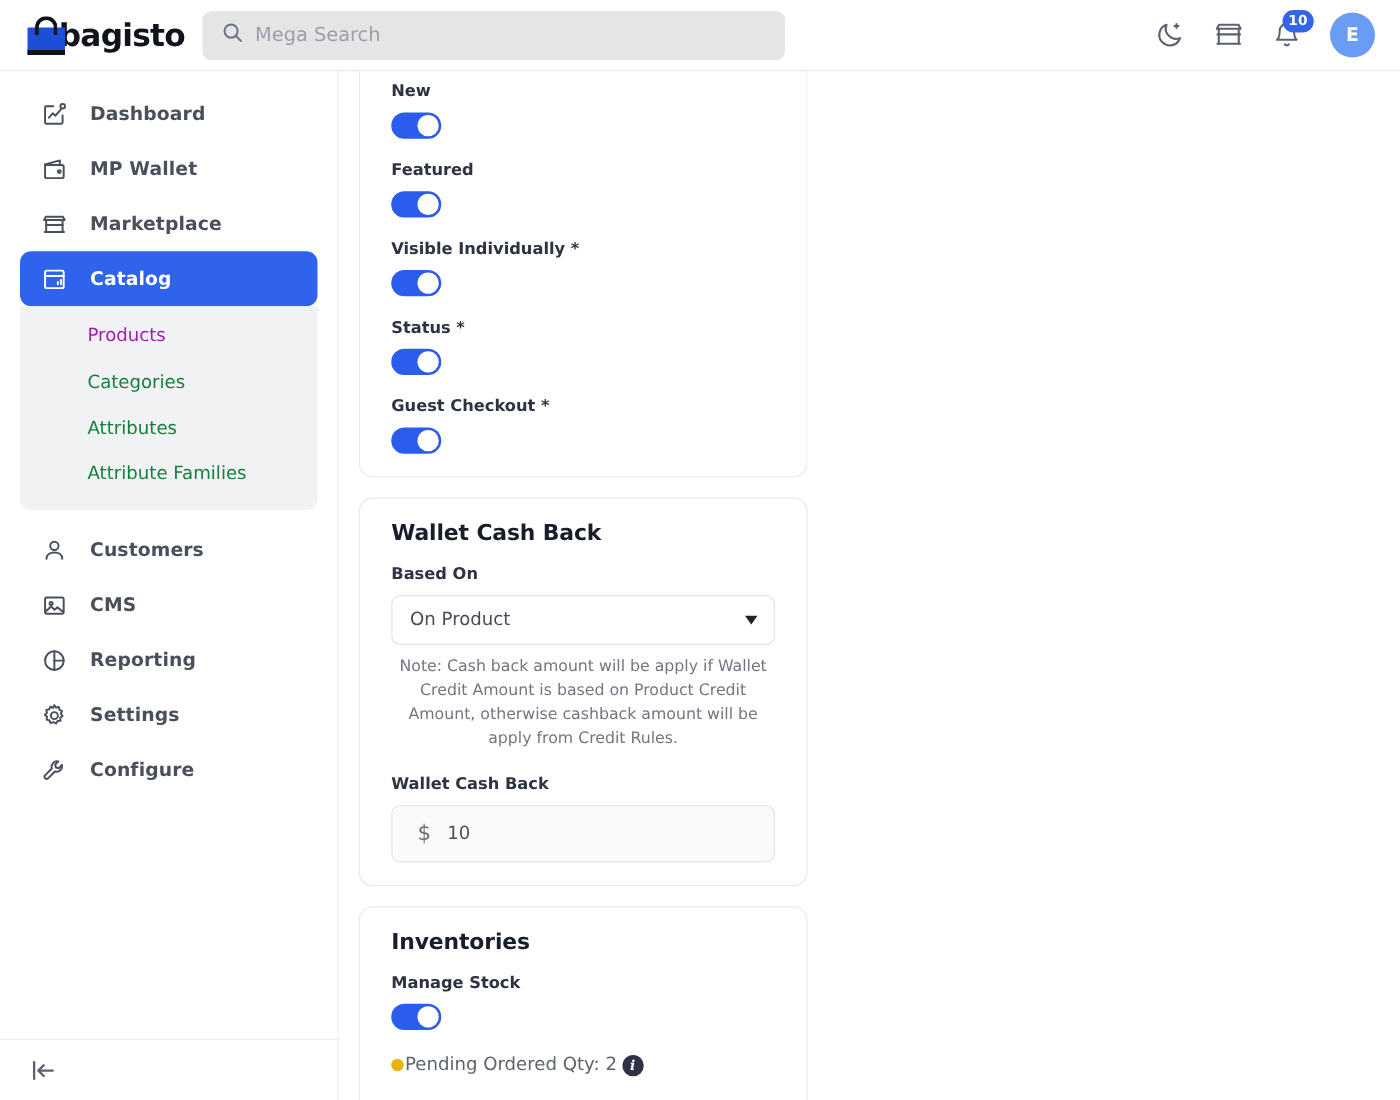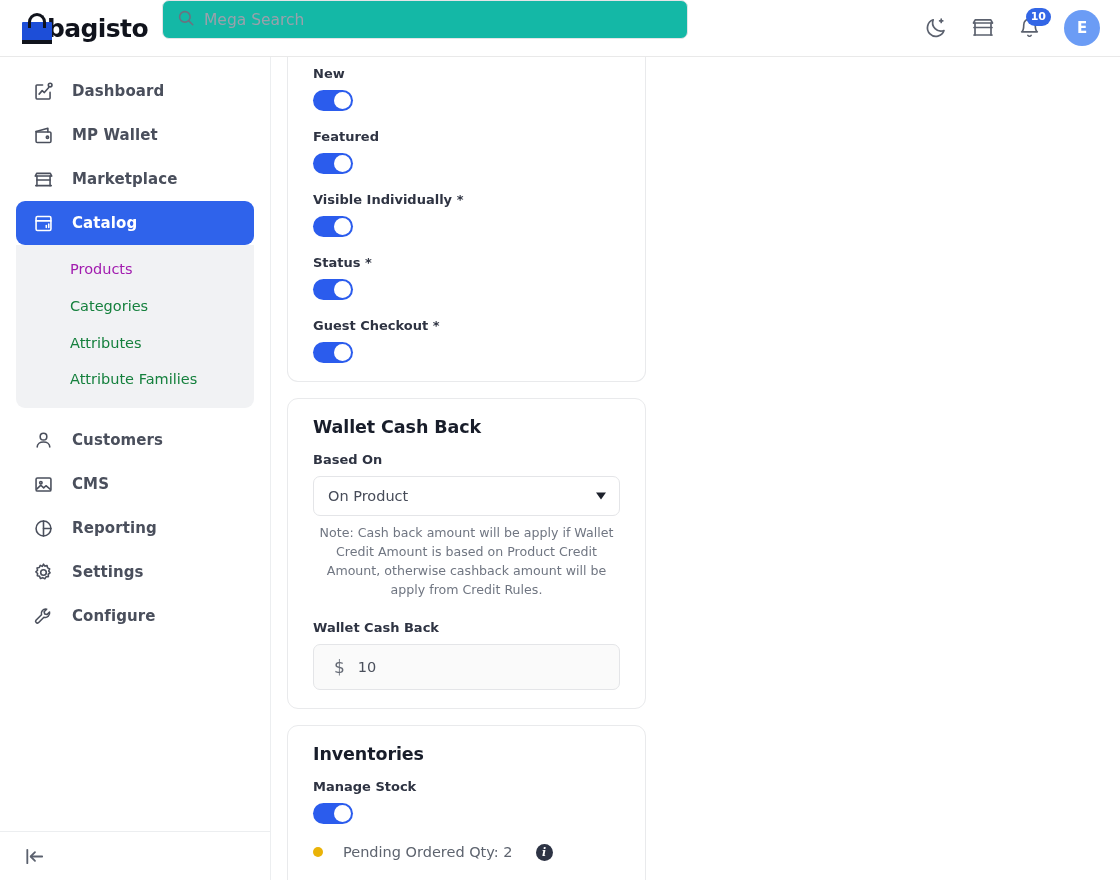--- a/index.html
+++ b/index.html
@@ -11,21 +11,21 @@
     color: #3f4254;
   }
   #app { position: relative; width: 1120px; height: 880px; }
 
   
   .header {
     position: absolute; top: 0; left: 0;
     width: 1120px; height: 57px;
     background: #fff;
     border-bottom: 1px solid #e9e9e9;
-    display: flex; 
+    display: flex; align-items: center;
     z-index: 30;
   }
   .brand { display: flex; align-items: center; gap: 9px; padding-left: 22px; width: 148px; }
   .brand-logo { width: 30px; height: 31px; position: relative; }
   .brand-logo .bag-body {
     position: absolute; left: 0; bottom: 0; width: 30px; height: 22px;
     background: #1d4ed8; border-radius: 1px;
   }
   .brand-logo .bag-strip {
     position: absolute; left: 0; bottom: 0; width: 30px; height: 4px; background: #10131c;
@@ -33,25 +33,25 @@
   .brand-logo .bag-handle {
     position: absolute; left: 6px; top: 0; width: 18px; height: 15px;
     border: 3px solid #10131c; border-bottom: none;
     border-radius: 9px 9px 0 0;
   }
   .brand-name {
     font-size: 25px; font-weight: 700; letter-spacing: -0.6px; color: #10131c;
   }
   .search-wrap {
     margin-left: 14px;
-    width: 526px; height: 39px;
+    width: 466px; height: 39px;
     border: 1px solid #e4e4e7; border-radius: 7px;
     display: flex; align-items: center; gap: 9px;
     padding: 0 14px;
-    background: #14b8a6;
+    background: #e5e5e5;
   }
   .search-wrap svg { flex: 0 0 auto; }
   .search-input {
     border: none; outline: none; background: transparent;
     font-family: inherit; font-size: 15.5px; color: #3f4254;
     width: 100%;
   }
   .search-input::placeholder { color: #9aa0ab; }
   .header-actions {
     margin-left: auto; display: flex; align-items: center; gap: 23px;
@@ -190,21 +190,21 @@
     background: #fafafa;
     display: flex; align-items: center; gap: 13px;
     padding: 0 20px;
   }
   .money-sym { font-size: 17px; color: #666b76; font-weight: 400; }
   .money-val {
     border: none; outline: none; background: transparent;
     font-family: inherit; font-size: 14.5px; color: #4a4f5c; width: 100%;
   }
   .pending-row {
-    display: flex; align-items: center; gap: 20px;
+    display: flex; align-items: center; gap: 1px;
     margin: 20px 0 18px 0;
   }
   .dot-amber { width: 10px; height: 10px; border-radius: 50%; background: #eab308; flex: 0 0 10px; }
   .pending-text { font-size: 14.5px; color: #5e646f; }
   .info-icon {
     width: 17px; height: 17px; border-radius: 50%;
     background: #2d3344; color: #fff;
     font-size: 11px; font-weight: 700; font-style: italic;
     display: flex; align-items: center; justify-content: center;
     font-family: "DejaVu Serif", serif;

